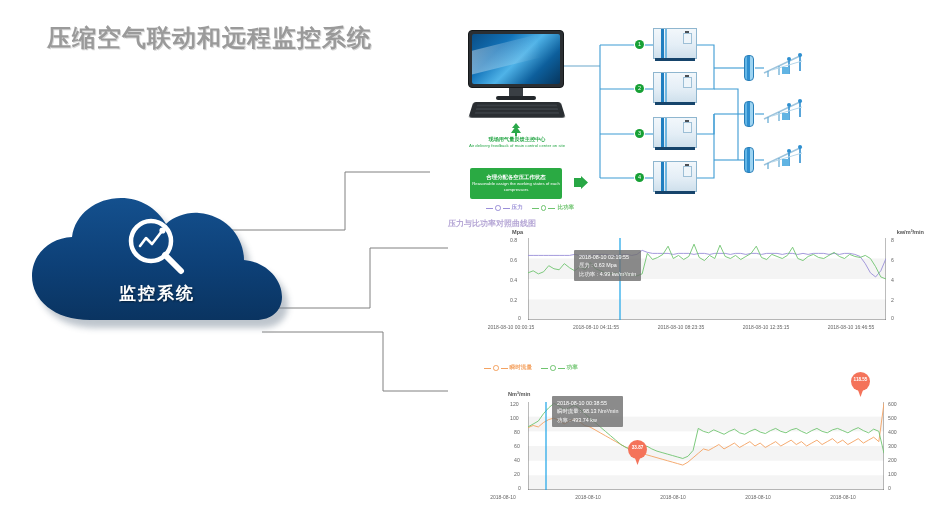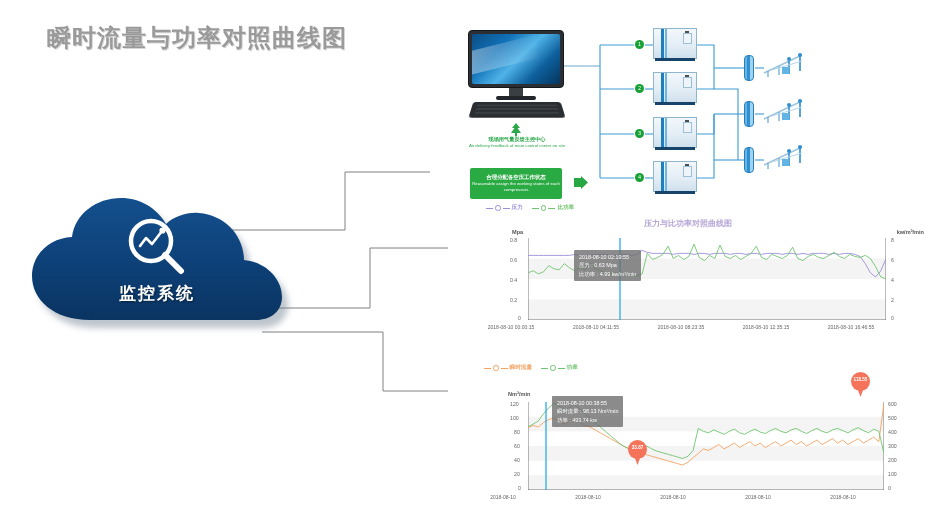--- a/index.html
+++ b/index.html
@@ -77,38 +77,38 @@
 
   
   .chart-card{position:absolute;background:#ffffff;}
   #chart1{left:448px;top:200px;width:480px;height:140px;}
   #chart2{left:448px;top:360px;width:480px;height:160px;}
   .legend{position:absolute;display:flex;gap:9px;align-items:center;font-size:5.6px;color:#555;}
   .lg{display:flex;align-items:center;gap:2px;}
   .lg .dash{width:7px;height:1px;background:currentColor;display:inline-block;}
   .lg .ring{width:3.6px;height:3.6px;border-radius:50%;border:1px solid currentColor;
       background:#fff;display:inline-block;}
-  .chart-title{position:absolute;width:100%;text-align:center;font-size:8px;font-weight:bold;}
+  .chart-title{position:absolute;width:100%;font-size:8px;font-weight:bold;}
   .unit{position:absolute;font-size:5.6px;color:#555;font-weight:bold;}
   .ticklab{position:absolute;font-size:5.2px;color:#666;}
   .xlab{position:absolute;font-size:5px;color:#666;text-align:center;line-height:1.3;}
   .tooltip{position:absolute;background:rgba(110,110,110,.80);color:#fff;
       padding:3px 5px;border-radius:1px;font-size:5.4px;line-height:1.55;white-space:nowrap;}
   .marker{position:absolute;width:19px;height:26px;}
   .marker .bubble{position:absolute;left:0;top:0;width:19px;height:19px;border-radius:50%;
       background:#f4735a;}
   .marker .tip{position:absolute;left:5.5px;top:14px;width:8px;height:11px;background:#f4735a;
       clip-path:polygon(0 0,100% 0,50% 100%);}
   .marker .val{position:absolute;left:0;top:5px;width:19px;text-align:center;
       color:#fff;font-size:4.6px;font-weight:bold;}
 </style>
 </head>
 <body>
 
-<div class="abs" id="slide-title">瞬时流量与功率对照曲线图</div>
+<div class="abs" id="slide-title">压缩空气联动和远程监控系统</div>
 
 <svg class="abs" style="left:0;top:0;width:945px;height:529px;pointer-events:none;">
   <path class="conn" d="M228 230 L345 230 L345 172 L430 172"></path>
   <path class="conn" d="M272 308 L370 308 L370 248 L470 248"></path>
   <path class="conn" d="M262 332 L383 332 L383 391 L470 391"></path>
 </svg>
 
 <div class="abs" id="cloud-wrap">
   <svg class="cloud-svg" id="cloud-shadow" viewBox="0 0 258 126">
     <path d="M62 124 C26 124 4 104 4 80 C4 58 22 42 44 41 C47 18 68 2 93 2

